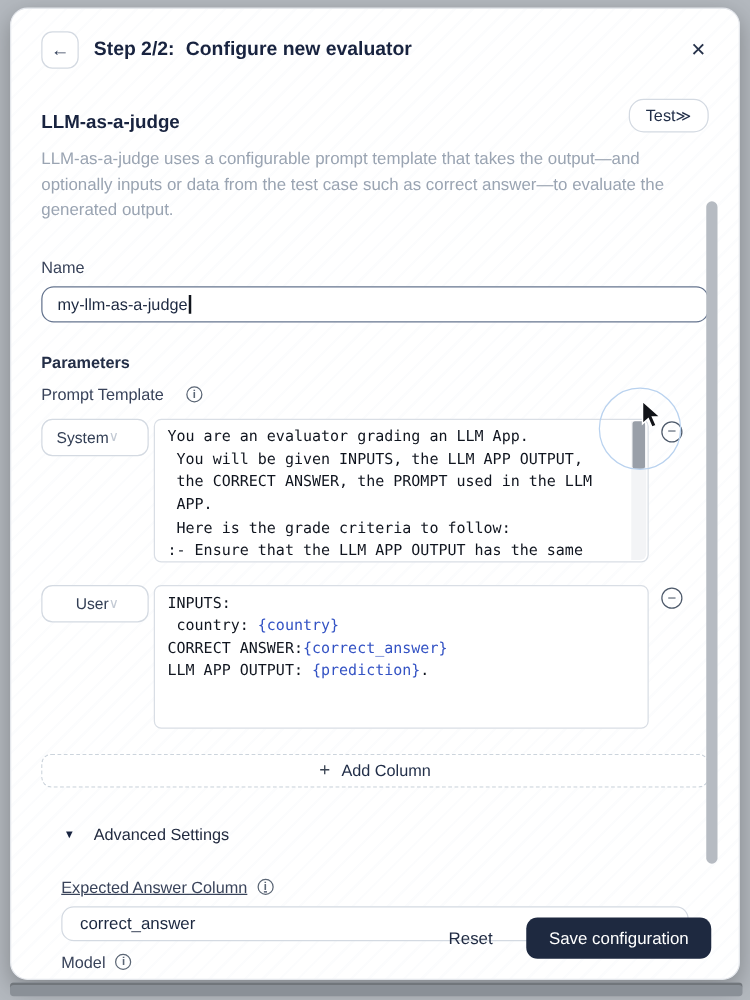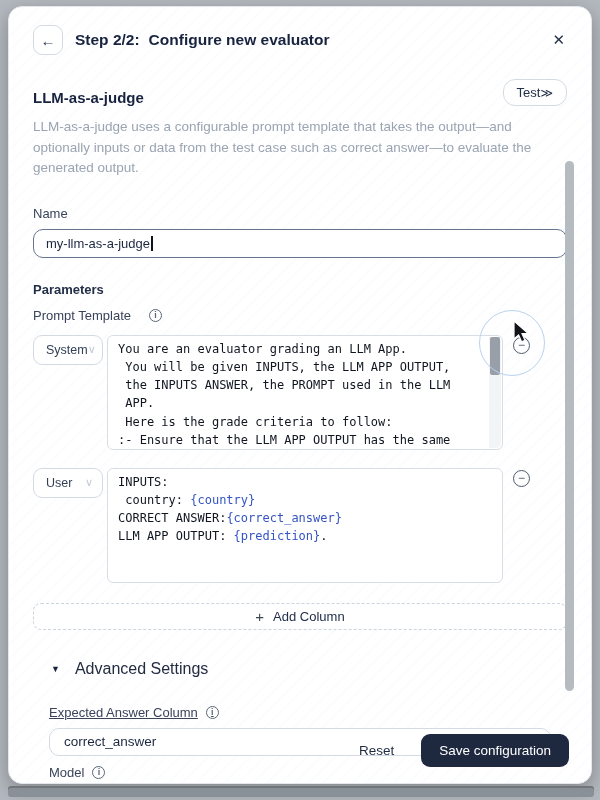--- a/index.html
+++ b/index.html
@@ -38,41 +38,41 @@
   .caret { display:inline-block; width:1.5px; height:15px; background:#10141c; margin-left:1px; }
   .params-heading { margin-top:24px; font-size:13px; font-weight:700; color:#232e47; }
   .pt-row { margin-top:11px; display:flex; align-items:center; gap:18px; font-size:13px; color:#39435a; }
   .info-icon { width:13px; height:13px; border:1.1px solid #5b6675; border-radius:50%;
     color:#5b6675; font-size:9px; font-weight:700; display:inline-flex; align-items:center; justify-content:center;
     flex:0 0 auto; cursor:pointer; }
   
   .msg-row { display:flex; align-items:flex-start; }
   .msg-row.system { margin-top:12px; }
   .msg-row.user { margin-top:18px; }
-  .role-select { width:70px; height:30px; border:1px solid #d4dae2; border-radius:9px; background:#fff;
-    display:flex; align-items:center; justify-content:space-between; padding:0 9px 0 12px;
+  .role-select { width:86px; height:30px; border:1px solid #d4dae2; border-radius:9px; background:#fff;
+    display:flex; align-items:center; justify-content:flex-end; padding:0 23px 0 12px;
     font-size:12.5px; color:#333f55; cursor:pointer; }
   .role-select .chev { color:#c3cad4; font-size:11px; }
   .editor { margin-left:4px; width:396px; height:115px; border:1px solid #d9dee5; border-radius:6px;
     background:#fff; position:relative; overflow:hidden; padding:4px 10px 0 10px;
     font-family:"DejaVu Sans Mono", monospace; font-size:12px; line-height:18.3px; color:#10151f; }
   .code-line { white-space:pre; }
   .tpl-var { color:#3453c4; }
   .ed-scrollbar { position:absolute; top:1px; right:1px; bottom:1px; width:12px; background:#f3f4f6; border-radius:0 5px 5px 0; }
   .ed-thumb { position:absolute; top:0; left:1px; width:10px; height:38px; background:#999fa8; border-radius:2px; }
   .minus-btn { margin-left:10px; margin-top:2px; width:17px; height:17px; border-radius:50%;
     border:1.2px solid #4e5a6b; color:#4e5a6b; background:transparent; font-size:12px; line-height:1;
     display:flex; align-items:center; justify-content:center; cursor:pointer; }
   .add-msg { margin-top:20px; width:100%; height:27px; border:1.5px dashed #ccd4dc; border-radius:8px;
     background:#fff; display:flex; align-items:center; justify-content:center; gap:9px;
     font-size:13px; color:#222f49; cursor:pointer; }
   .add-msg .plus { font-size:15px; color:#3c4554; }
   .adv-row { margin-top:30px; padding-left:18px; display:flex; align-items:center; gap:15px; cursor:pointer; }
   .adv-row .tri { font-size:9px; color:#18233f; }
-  .adv-row .lbl { font-size:16px; color:#222b40; }
+  .adv-row .lbl { font-size:13px; color:#222b40; }
   .eac-label { margin-top:27px; padding-left:16px; display:flex; align-items:center; gap:8px; font-size:13px; color:#39435a;text-decoration:underline; }
   .eac-input { display:block; margin:8px 16px 0 16px; width:calc(100% - 32px); height:28px;
     border:1px solid #d4dae2; border-radius:10px; padding:0 14px; font-size:13.5px; color:#1c2840;
     font-family:"Liberation Sans", sans-serif; background:#fff; }
   .model-label { margin-top:9px; padding-left:16px; display:flex; align-items:center; gap:8px; font-size:13px; color:#39435a; }
   
   .footer { position:absolute; left:0; right:0; bottom:0; padding:10px 22px 16px; display:flex;
     justify-content:flex-end; align-items:center; gap:27px; }
   .reset-btn { background:none; border:none; font-size:13.5px; color:#1f2a42; cursor:pointer; }
   .save-btn { background:#1e2940; color:#fff; border:none; border-radius:9px; padding:9px 18px;
@@ -133,21 +133,21 @@
 
     <div class="msg-row system">
       <div class="role-select">
         <span>System</span>
         <span class="chev">∨</span>
       </div>
       <div class="editor">
         <div>
             <div class="code-line"><span>You are an evaluator grading an LLM App.</span></div>
             <div class="code-line"><span> You will be given INPUTS, the LLM APP OUTPUT,</span></div>
-            <div class="code-line"><span> the INPUTS ANSWER, the PROMPT used in the LLM</span></div>
+            <div class="code-line"><span> the CORRECT ANSWER, the PROMPT used in the LLM</span></div>
             <div class="code-line"><span> APP.</span></div>
             <div class="code-line"><span> Here is the grade criteria to follow:</span></div>
             <div class="code-line"><span>:- Ensure that the LLM APP OUTPUT has the same</span></div>
             <div class="code-line"></div>
           </div>
         <div class="ed-scrollbar">
           <div class="ed-thumb"></div>
         </div>
       </div>
       <button class="minus-btn">

